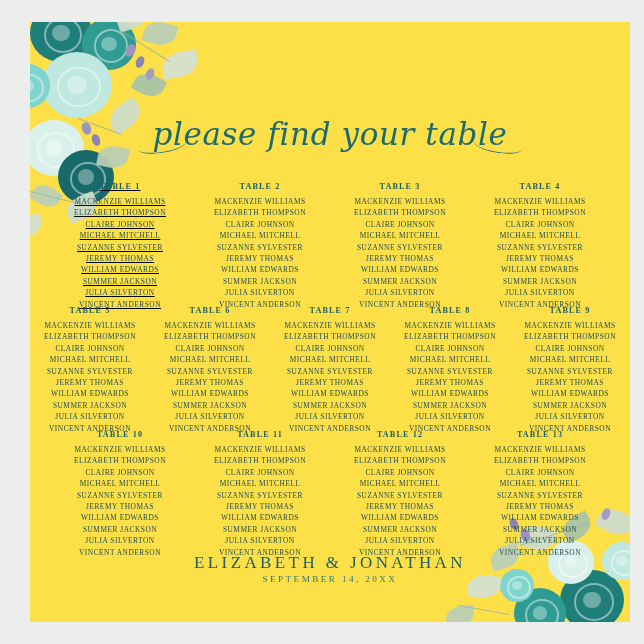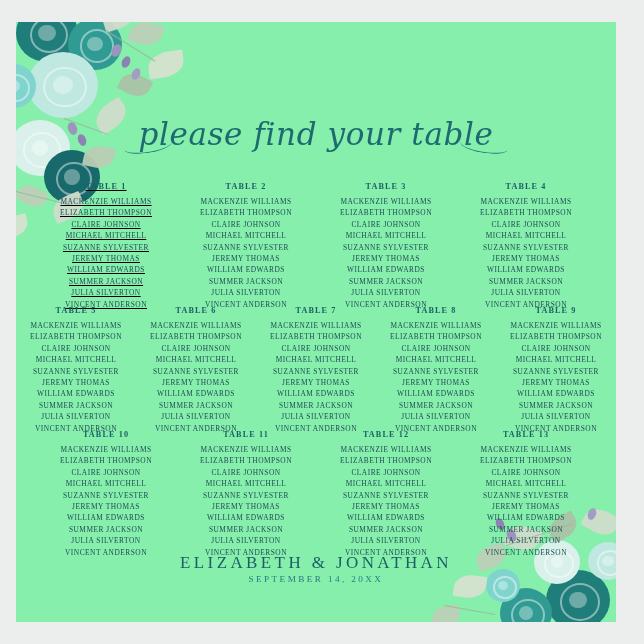--- a/index.html
+++ b/index.html
@@ -18,25 +18,25 @@
   #poster-canvas {
     position: relative;
     width: 644px;
     height: 644px;
     background: #eceded;
     box-sizing: border-box;
   }
 
   #poster {
     position: absolute;
-    left: 16px;
+    left: 30px;
     top: 22px;
     width: 600px;
     height: 600px;
-    background: #86efac;
+    background: #fde047;
     overflow: hidden;
   }
 
   
   .floral {
     position: absolute;
     pointer-events: none;
   }
   .leaf {
     position: absolute;

